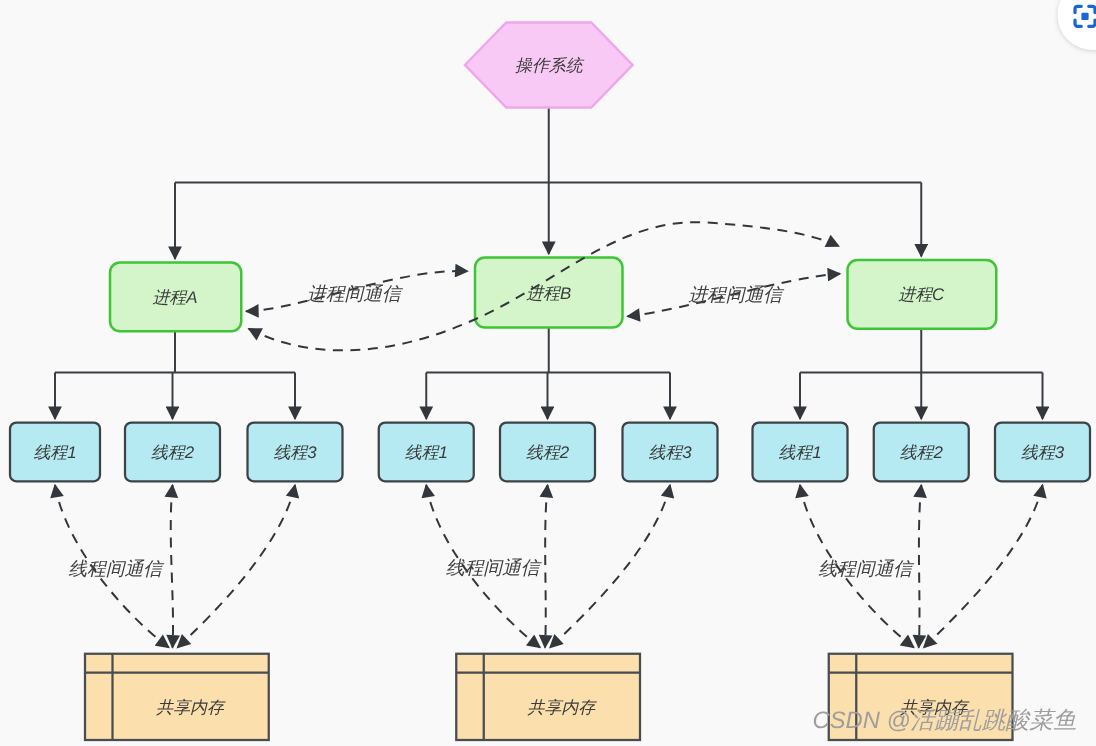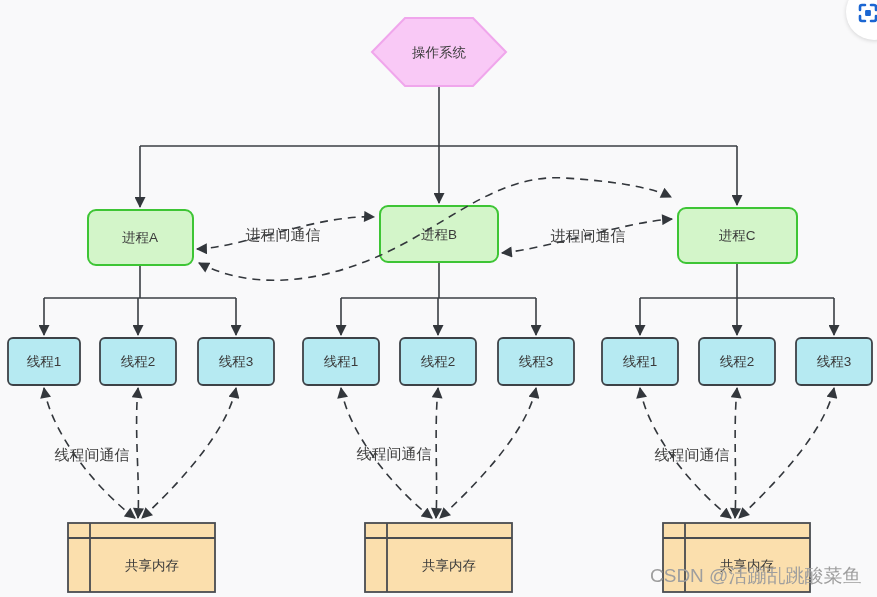--- a/index.html
+++ b/index.html
@@ -2,21 +2,21 @@
 <html><head>
 <meta charset="utf-8">
 <style>
   html,body{margin:0;padding:0;}
   body{
     width:877px;height:597px;overflow:hidden;
     background:#f9f9fa;
     font-family:"Liberation Sans","DejaVu Sans",sans-serif;
     position:relative;
   }
-  .stage{position:absolute;inset:0;width:762px;height:597px;}
+  .stage{position:absolute;inset:0;width:762px;height:597px;font-style:italic;}
   svg text{
     font-family:"Liberation Sans","DejaVu Sans",sans-serif;
     fill:#3b3b3b;
   }
   .node-label{font-size:13.5px;}
   .edge-label{font-size:15px;fill:#3f3f3f;}
   .watermark-text{font-size:19px;fill:#9e9e9e;}
   .corner-btn{
     position:absolute;left:846px;top:-16px;width:56px;height:56px;
     background:#ffffff;border-radius:50%;

